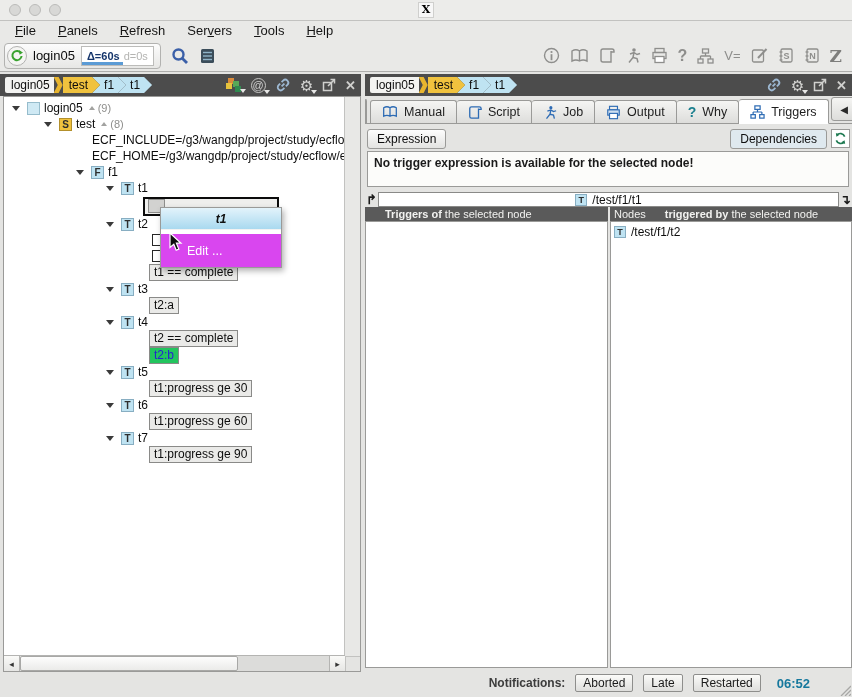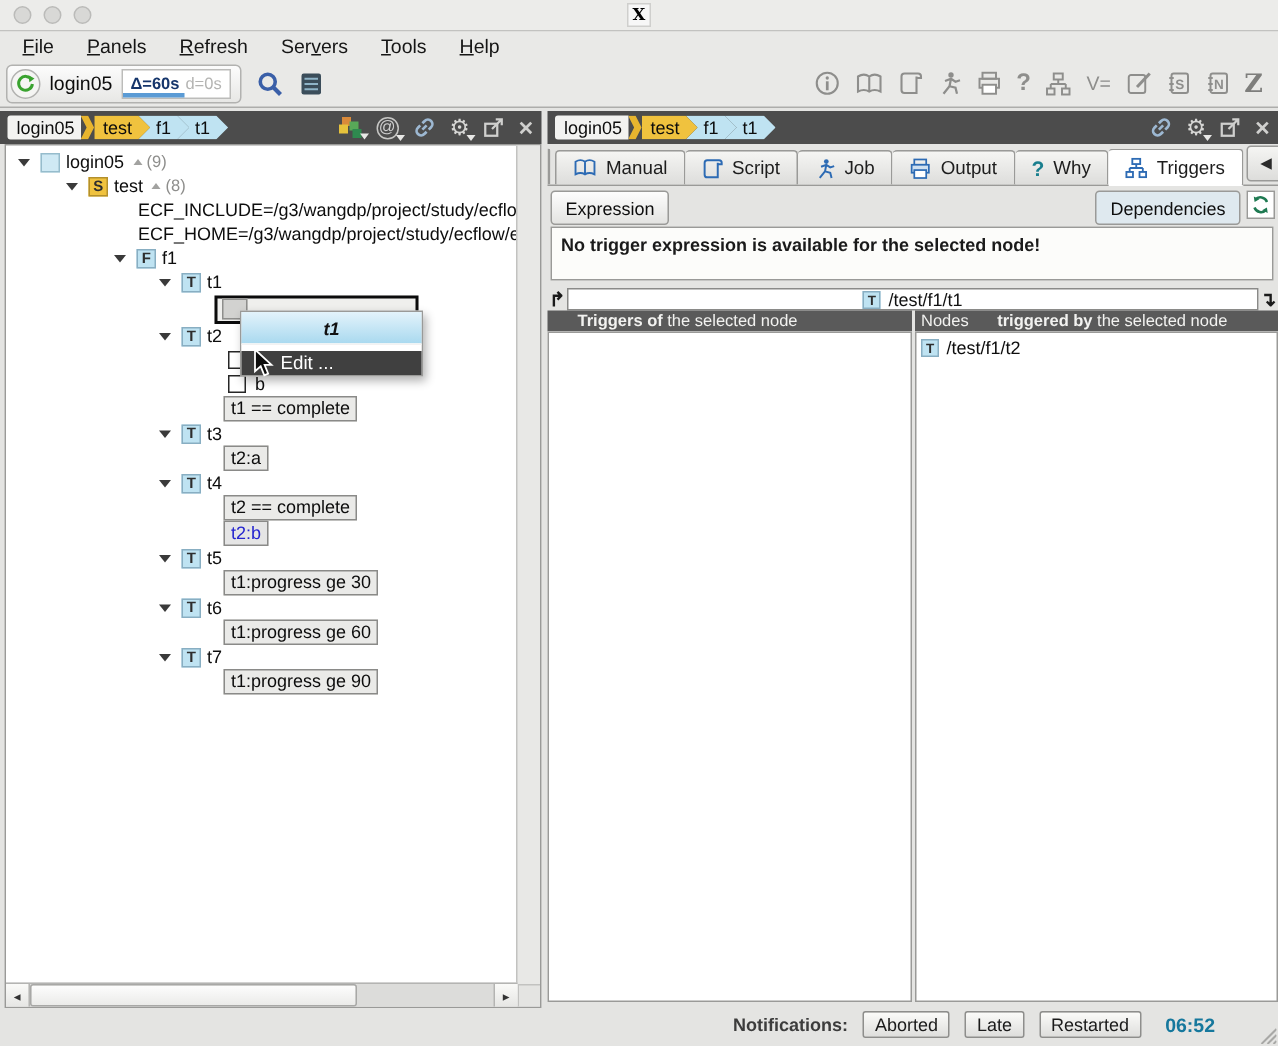--- a/index.html
+++ b/index.html
@@ -67,33 +67,33 @@
   .exp{width:0;height:0;border-left:4.5px solid transparent;border-right:4.5px solid transparent;
        border-top:5px solid #3a3a3a;margin-right:7px}
   .badge{width:13px;height:13px;border:1px solid #88aec2;background:#bfe3f2;font-size:10px;font-weight:bold;
          color:#2e2e2e;display:flex;align-items:center;justify-content:center;margin-right:4px;box-sizing:border-box}
   .badge.bsrv{background:#cfe9f4;border-color:#96bccc}
   .badge.bs{background:#f0c23e;border-color:#b3902c}
   .count{color:#8e8e8c;font-size:11px;margin-left:6px;display:flex;align-items:center;gap:3px}
   .tri-up{width:0;height:0;border-left:3.5px solid transparent;border-right:3.5px solid transparent;
           border-bottom:4.5px solid #a2a2a0}
   .attr-box{border:1px solid #8a8a88;background:#eaeae8;padding:0 4px;height:15px;line-height:15px;font-size:12px;color:#0d0d0d}
-  .attr-box.blue{color:#2525cf;background:#e5e5e5}
+  .attr-box.blue{color:#2525cf;background:#22c55e}
   .cb{width:10px;height:10px;border:1.5px solid #262626;background:#fff;margin-right:6px;box-sizing:content-box}
   .sel-attr{height:20px;display:flex;align-items:center}
   .sel-attr-box{margin-left:139px;width:136px;height:19px;border:2px solid #0b0b0b;background:#efefed;
                 display:flex;align-items:center;padding:0 3px;box-sizing:border-box}
   .sel-attr-sq{width:15px;height:12px;background:#d2d2d0;border:1px solid #8e8e8c}
   
   .cmenu{position:absolute;left:156px;top:110px;width:120px;background:#fff;border:1px solid #9a9a98;
          box-shadow:2px 3px 6px rgba(0,0,0,.3);z-index:30}
   .cmenu-title{height:21px;background:linear-gradient(#e3f3fb,#a9d9ef);display:flex;align-items:center;
                justify-content:center;font-size:12px;font-weight:bold;font-style:italic;color:#111}
   .cmenu-sep{height:4px;background:#fff;border-top:1px solid #f2f2f2}
-  .cmenu-item{height:16px;background:#404040;color:#fff;font-size:12.5px;display:flex;align-items:center;padding-left:26px}
+  .cmenu-item{height:33px;background:#d946ef;color:#fff;font-size:12.5px;display:flex;align-items:center;padding-left:26px}
   .cursor{position:absolute;left:8px;top:24px;z-index:40}
   
   .hscroll{position:absolute;left:0;right:15px;bottom:0;height:15px;background:#e3e3e1;border-top:1px solid #b4b4b2;
            display:flex;align-items:stretch}
   .sc-btn{width:15px;background:linear-gradient(#fafaf8,#e6e6e4);border-right:1px solid #b4b4b2;
           display:flex;align-items:center;justify-content:center;font-size:9px;color:#333}
   .sc-btn.r{border-right:none;border-left:1px solid #b4b4b2}
   .sc-thumb{width:216px;background:linear-gradient(#fdfdfd,#ebebe9);border:1px solid #a8a8a6;border-radius:2px;margin:0}
   .sc-track{flex:1;background:#dcdcda}
   .vstrip{position:absolute;right:0;top:0;bottom:15px;width:15px;background:#e8e8e6;border-left:1px solid #c2c2c0}
@@ -106,21 +106,21 @@
               border-radius:0 5px 0 0;margin-right:3px}
   .tab{height:23px;display:flex;align-items:center;gap:6px;padding:0 11px;font-size:12.5px;color:#1d1d1d;
        background:linear-gradient(#f5f5f3,#dddddb);border:1px solid #9a9a98;border-left:none;border-bottom:none;
        border-radius:3px 3px 0 0;box-sizing:border-box}
   .tab.first{border-left:1px solid #9a9a98}
   .tab.active{background:#fff;height:25px;position:relative;z-index:2;margin-bottom:-1px;border-bottom:1px solid #fff}
   .tab-arrows{margin-left:auto;display:flex;margin-bottom:2px}
   .ta-btn{width:25px;height:22px;border:1px solid #9a9a98;background:linear-gradient(#f5f5f3,#dddddb);
           display:flex;align-items:center;justify-content:center;font-size:10px;color:#2a2a2a;border-radius:3px;margin-left:2px}
   .qmark{font-weight:bold;font-size:14px;color:#1a7f8e}
-  .subbar{position:absolute;top:53px;left:0;right:0;height:23px;display:flex;padding:0 2px;box-sizing:border-box}
+  .subbar{position:absolute;top:53px;left:0;right:0;height:23px;display:flex;align-items:center;padding:0 2px;box-sizing:border-box}
   .qbtn{border:1px solid #9a9a98;border-radius:3px;background:linear-gradient(#fdfdfd,#e3e3e1);
         font-size:12px;color:#0e0e0e;padding:2px 9px}
   .qbtn.dep{background:#dfe9ef;margin-left:auto}
   .refresh-box{width:19px;height:19px;border:1px solid #9a9a98;background:#fff;margin-left:4px;
                display:flex;align-items:center;justify-content:center;box-sizing:border-box}
   .msg{position:absolute;top:77px;left:2px;right:3px;height:36px;border:1px solid #9a9a98;background:#fcfcfa;
        font-size:12px;font-weight:600;color:#1a1a1a;padding:4px 6px;box-sizing:border-box}
   .pathbar{position:absolute;top:118px;left:0;right:0;height:15px;display:flex;align-items:center}
   .curve{font-size:13px;font-weight:bold;color:#1a1a1a;width:13px;text-align:center;line-height:14px}
   .pathbox{flex:1;height:15px;border:1px solid #8a8a88;background:#fff;display:flex;align-items:center;

